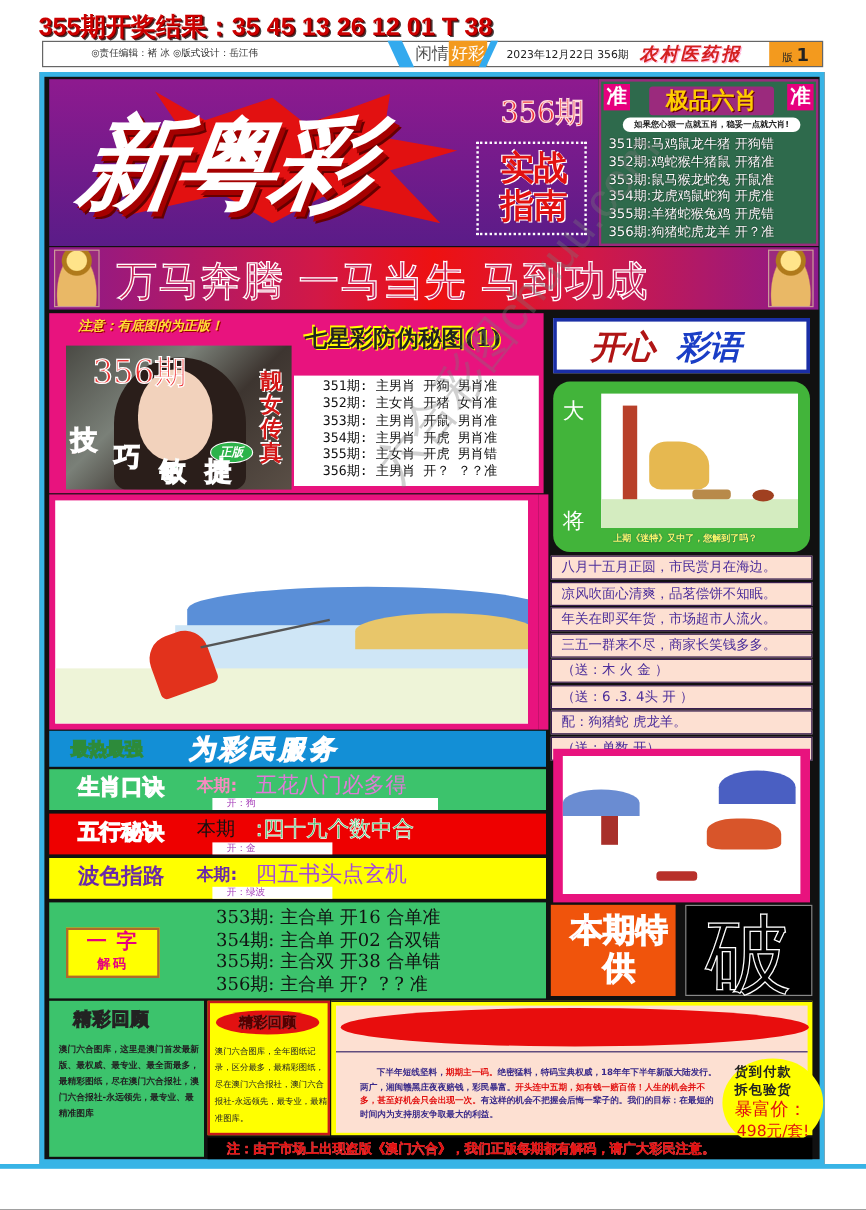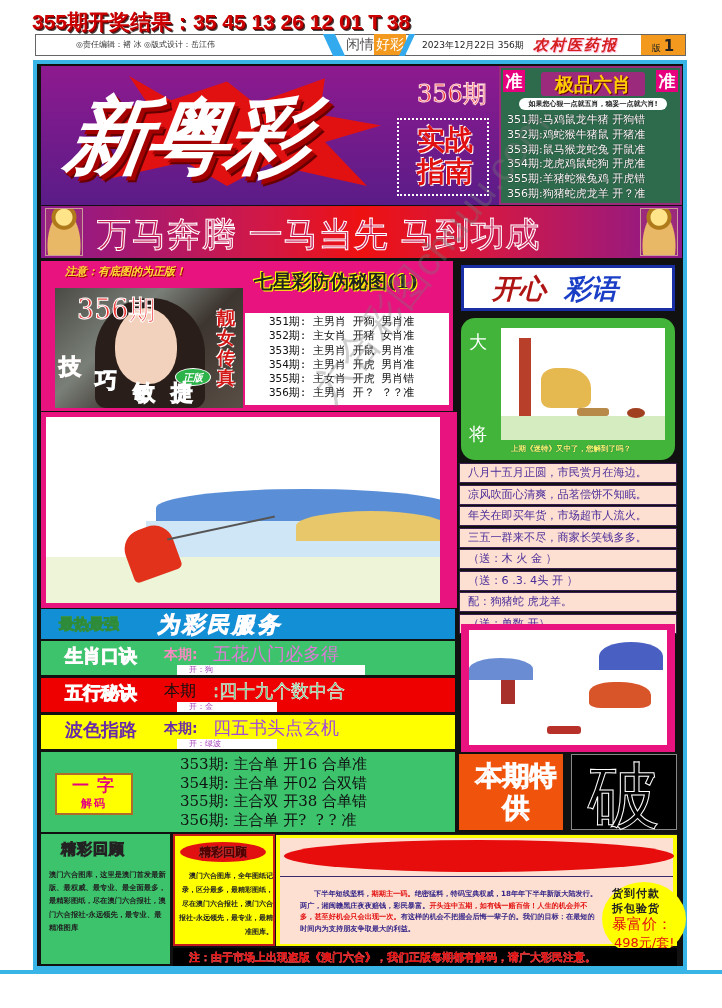--- a/index.html
+++ b/index.html
@@ -106,21 +106,21 @@
   #code .badge .b { display:block; font-size: 11px; line-height: 18px; font-weight: bold; color:#e6007e; letter-spacing: 2px; }
   #code .rows { position:absolute; left: 139px; top: 3px; }
   #code .rows div { font-size: 15px; line-height: 18.6px; color:#111; white-space:pre; font-family:"DejaVu Serif", serif; }
 
   
   #review1 { left: 41px; top: 834px; width: 129px; height: 130px; background: #3cc36c; }
   #review1 .h { position:absolute; left: 20px; top: 6px; font-size: 15px; font-weight:bold; color:#fff; -webkit-text-stroke: 1px #222; letter-spacing:1px; }
   #review1 .p { position:absolute; left: 8px; top: 34px; width: 118px; font-size: 7.3px; line-height: 13.2px; color:#222; font-weight:bold; }
   #review2 { left: 173px; top: 834px; width: 102px; height: 112px; background: #ffff00; border: 2px solid #c71a1a; }
   #review2 .pill { position:absolute; left: 5px; top: 6px; width: 86px; height: 20px; background:#e21111; border-radius: 50%; color:#fff; font-size: 12px; font-weight:bold; text-align:center; line-height:20px; -webkit-text-stroke: 0.5px #500; }
-  #review2 .p { position:absolute; left: 4px; top: 33px; width: 94px; font-size: 7px; line-height: 14px; color:#222; font-weight:bold;text-align:right; }
+  #review2 .p { position:absolute; left: 4px; top: 33px; width: 94px; font-size: 7px; line-height: 14px; color:#222; font-weight:normal; }
   #ad { left: 276px; top: 834px; width: 401px; height: 112px; background: #ffff00; border-top: 1px solid #222; }
   #ad .inner { position:absolute; left: 4px; top: 3px; width: 393px; height: 106px; background: #fde0d2; }
   #ad .ellipse { position:absolute; left: 4px; top: 2px; width: 390px; height: 32px; border-radius: 50%; background: #e80d0d; }
   #ad .rule { position:absolute; left: 0; top: 38px; width: 393px; height: 1px; background:#3a2a6a; }
   #ad .p { position:absolute; left: 20px; top: 50px; width: 300px; font-size: 7.2px; line-height: 11.5px; color: #3a2a8a; text-indent: 14px; font-weight:bold; }
   #ad .p .r { color: #e21111; }
   #ad .sale { position:absolute; left: 322px; top: 44px; width: 84px; height: 74px; border-radius: 50%; background: #ffff00; }
   #ad .sale .l1 { position:absolute; left: 10px; top: 4px; font-size: 11px; font-weight:bold; color:#222; letter-spacing:1px; white-space:nowrap; }
   #ad .sale .l2 { position:absolute; left: 10px; top: 19px; font-size: 11px; font-weight:bold; color:#222; letter-spacing:1px; white-space:nowrap; }
   #ad .sale .l3 { position:absolute; left: 10px; top: 33px; font-size: 15px; color:#e21111; white-space:nowrap; }

